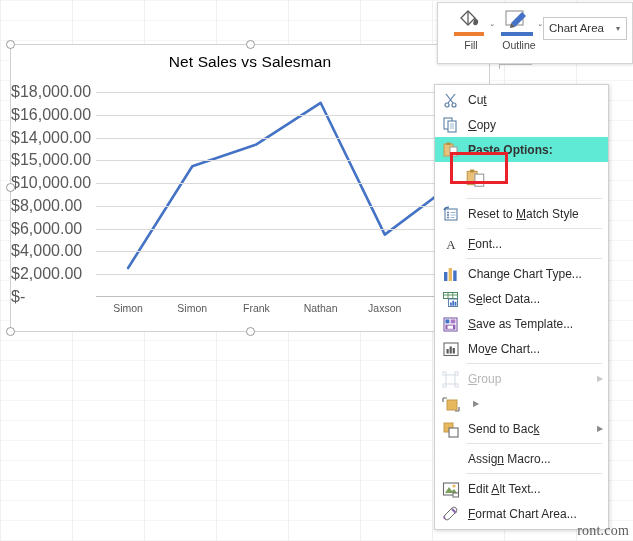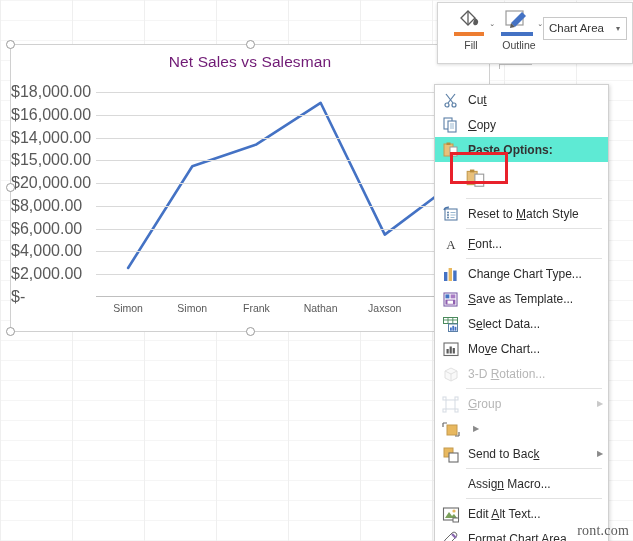--- a/index.html
+++ b/index.html
@@ -34,21 +34,21 @@
     border: 1px solid #d0d0d0;
     background: #ffffff;
   }
   .chart-inner { position: absolute; inset: 0; }
 
   .chart-title {
     position: absolute;
     left: 0; right: 0; top: 8px;
     text-align: center;
     font-size: 15.5px;
-    color: #701a75;
+    color: #000000;
     font-family: "Liberation Sans", sans-serif;
     letter-spacing: 0.1px;
   }
 
   
   .plot {
     position: absolute;
     left: 85px; top: 47px;
     width: 385px; height: 205px;
   }
@@ -252,21 +252,21 @@
           </svg>
       <div class="gridline" style="top: 0px;"></div>
           <div class="ytick" style="top: 0px;">$18,000.00</div>
           <div class="gridline" style="top: 22.7778px;"></div>
           <div class="ytick" style="top: 22.7778px;">$16,000.00</div>
           <div class="gridline" style="top: 45.5556px;"></div>
           <div class="ytick" style="top: 45.5556px;">$14,000.00</div>
           <div class="gridline" style="top: 68.3333px;"></div>
           <div class="ytick" style="top: 68.3333px;">$15,000.00</div>
           <div class="gridline" style="top: 91.1111px;"></div>
-          <div class="ytick" style="top: 91.1111px;">$20,000.00</div>
+          <div class="ytick" style="top: 91.1111px;">$10,000.00</div>
           <div class="gridline" style="top: 113.889px;"></div>
           <div class="ytick" style="top: 113.889px;">$8,000.00</div>
           <div class="gridline" style="top: 136.667px;"></div>
           <div class="ytick" style="top: 136.667px;">$6,000.00</div>
           <div class="gridline" style="top: 159.444px;"></div>
           <div class="ytick" style="top: 159.444px;">$4,000.00</div>
           <div class="gridline" style="top: 182.222px;"></div>
           <div class="ytick" style="top: 182.222px;">$2,000.00</div>
           <div class="ytick" style="top: 205px;">$-</div>
           <div class="xlabel" style="left: 32.0833px;">Simon</div>
@@ -410,65 +410,55 @@
             <rect x="7.6" y="3" width="3.4" height="13" fill="#e8b85f"></rect>
             <rect x="12.2" y="5.5" width="3.4" height="10.5" fill="#4472c4"></rect>
           </svg>
         </div>
         <span class="ctx-label">Change Chart Type...</span>
         <span class="ctx-arrow"></span>
       </div>
       <div class="ctx-item">
         <div class="ctx-icon">
           <svg width="20" height="18" viewBox="0 0 20 18" style="position:absolute;left:2px;top:2px;">
-            <rect x="3" y="3" width="13" height="13" fill="#fff" stroke="#7b5ea8" stroke-width="1.1"></rect>
-            <rect x="4.4" y="4.4" width="4" height="4" fill="#4472c4"></rect>
-            <rect x="9.6" y="4.4" width="4.8" height="4" fill="#a87bc4"></rect>
-            <rect x="4.4" y="9.6" width="10" height="5" fill="#8f5fb0"></rect>
-            <rect x="6.5" y="10.6" width="5.5" height="3.2" fill="#fff"></rect>
-          </svg>
-        </div>
-        <span class="ctx-label"><u>S</u>ave as Template...</span>
-        <span class="ctx-arrow"></span>
-      </div>
-      <div class="ctx-item">
-        <div class="ctx-icon">
-          <svg width="20" height="18" viewBox="0 0 20 18" style="position:absolute;left:2px;top:2px;">
             <rect x="2.5" y="2.5" width="14" height="6" fill="#fff" stroke="#4a8a5c" stroke-width="1"></rect>
             <path d="M2.5 5 H16.5 M7 2.5 V8.5 M11.8 2.5 V8.5" stroke="#4a8a5c" stroke-width=".9"></path>
             <rect x="7.5" y="9" width="9" height="7.5" fill="#fff" stroke="#5b7fa6" stroke-width="1"></rect>
             <rect x="9" y="12.5" width="1.8" height="3.2" fill="#4472c4"></rect>
             <rect x="11.3" y="10.8" width="1.8" height="4.9" fill="#4472c4"></rect>
             <rect x="13.6" y="11.8" width="1.8" height="3.9" fill="#4472c4"></rect>
           </svg>
         </div>
         <span class="ctx-label">S<u>e</u>lect Data...</span>
         <span class="ctx-arrow"></span>
       </div>
       <div class="ctx-item">
         <div class="ctx-icon">
           <svg width="20" height="18" viewBox="0 0 20 18" style="position:absolute;left:2px;top:2px;">
+            <rect x="3" y="3" width="13" height="13" fill="#fff" stroke="#7b5ea8" stroke-width="1.1"></rect>
+            <rect x="4.4" y="4.4" width="4" height="4" fill="#4472c4"></rect>
+            <rect x="9.6" y="4.4" width="4.8" height="4" fill="#a87bc4"></rect>
+            <rect x="4.4" y="9.6" width="10" height="5" fill="#8f5fb0"></rect>
+            <rect x="6.5" y="10.6" width="5.5" height="3.2" fill="#fff"></rect>
+          </svg>
+        </div>
+        <span class="ctx-label"><u>S</u>ave as Template...</span>
+        <span class="ctx-arrow"></span>
+      </div>
+      <div class="ctx-item">
+        <div class="ctx-icon">
+          <svg width="20" height="18" viewBox="0 0 20 18" style="position:absolute;left:2px;top:2px;">
             <rect x="3" y="3" width="14" height="12.5" fill="#fff" stroke="#6b6b6b" stroke-width="1.1"></rect>
             <rect x="5.5" y="9" width="2.2" height="4.5" fill="#5b5b5b"></rect>
             <rect x="8.6" y="6.5" width="2.2" height="7" fill="#5b5b5b"></rect>
             <rect x="11.7" y="8" width="2.2" height="5.5" fill="#5b5b5b"></rect>
           </svg>
         </div>
         <span class="ctx-label">Mo<u>v</u>e Chart...</span>
         <span class="ctx-arrow"></span>
-      </div>
-      <div class="ctx-item disabled">
-        <div class="ctx-icon">
-          <svg width="20" height="18" viewBox="0 0 20 18" style="position:absolute;left:2px;top:2px;opacity:.38;">
-            <path d="M4 6 L10 3 L16 6 L16 13 L10 16 L4 13 Z" fill="#f0f0f0" stroke="#b0b0b0" stroke-width="1"></path>
-            <path d="M4 6 L10 9 L16 6 M10 9 L10 16" stroke="#b0b0b0" stroke-width="1" fill="none"></path>
-          </svg>
-        </div>
-        <span class="ctx-label">3-D <u>R</u>otation...</span>
-        <span class="ctx-arrow disabled"></span>
       </div>
       <div class="ctx-sep"></div>
       <div class="ctx-item disabled">
         <div class="ctx-icon">
           <svg width="20" height="18" viewBox="0 0 20 18" style="position:absolute;left:2px;top:2px;opacity:.38;">
             <g stroke="#9aa9bb" stroke-width="1.1" fill="none">
               <rect x="5" y="5" width="9" height="9"></rect>
               <rect x="2" y="2" width="3" height="3"></rect>
               <rect x="14" y="2" width="3" height="3"></rect>
               <rect x="2" y="14" width="3" height="3"></rect>

